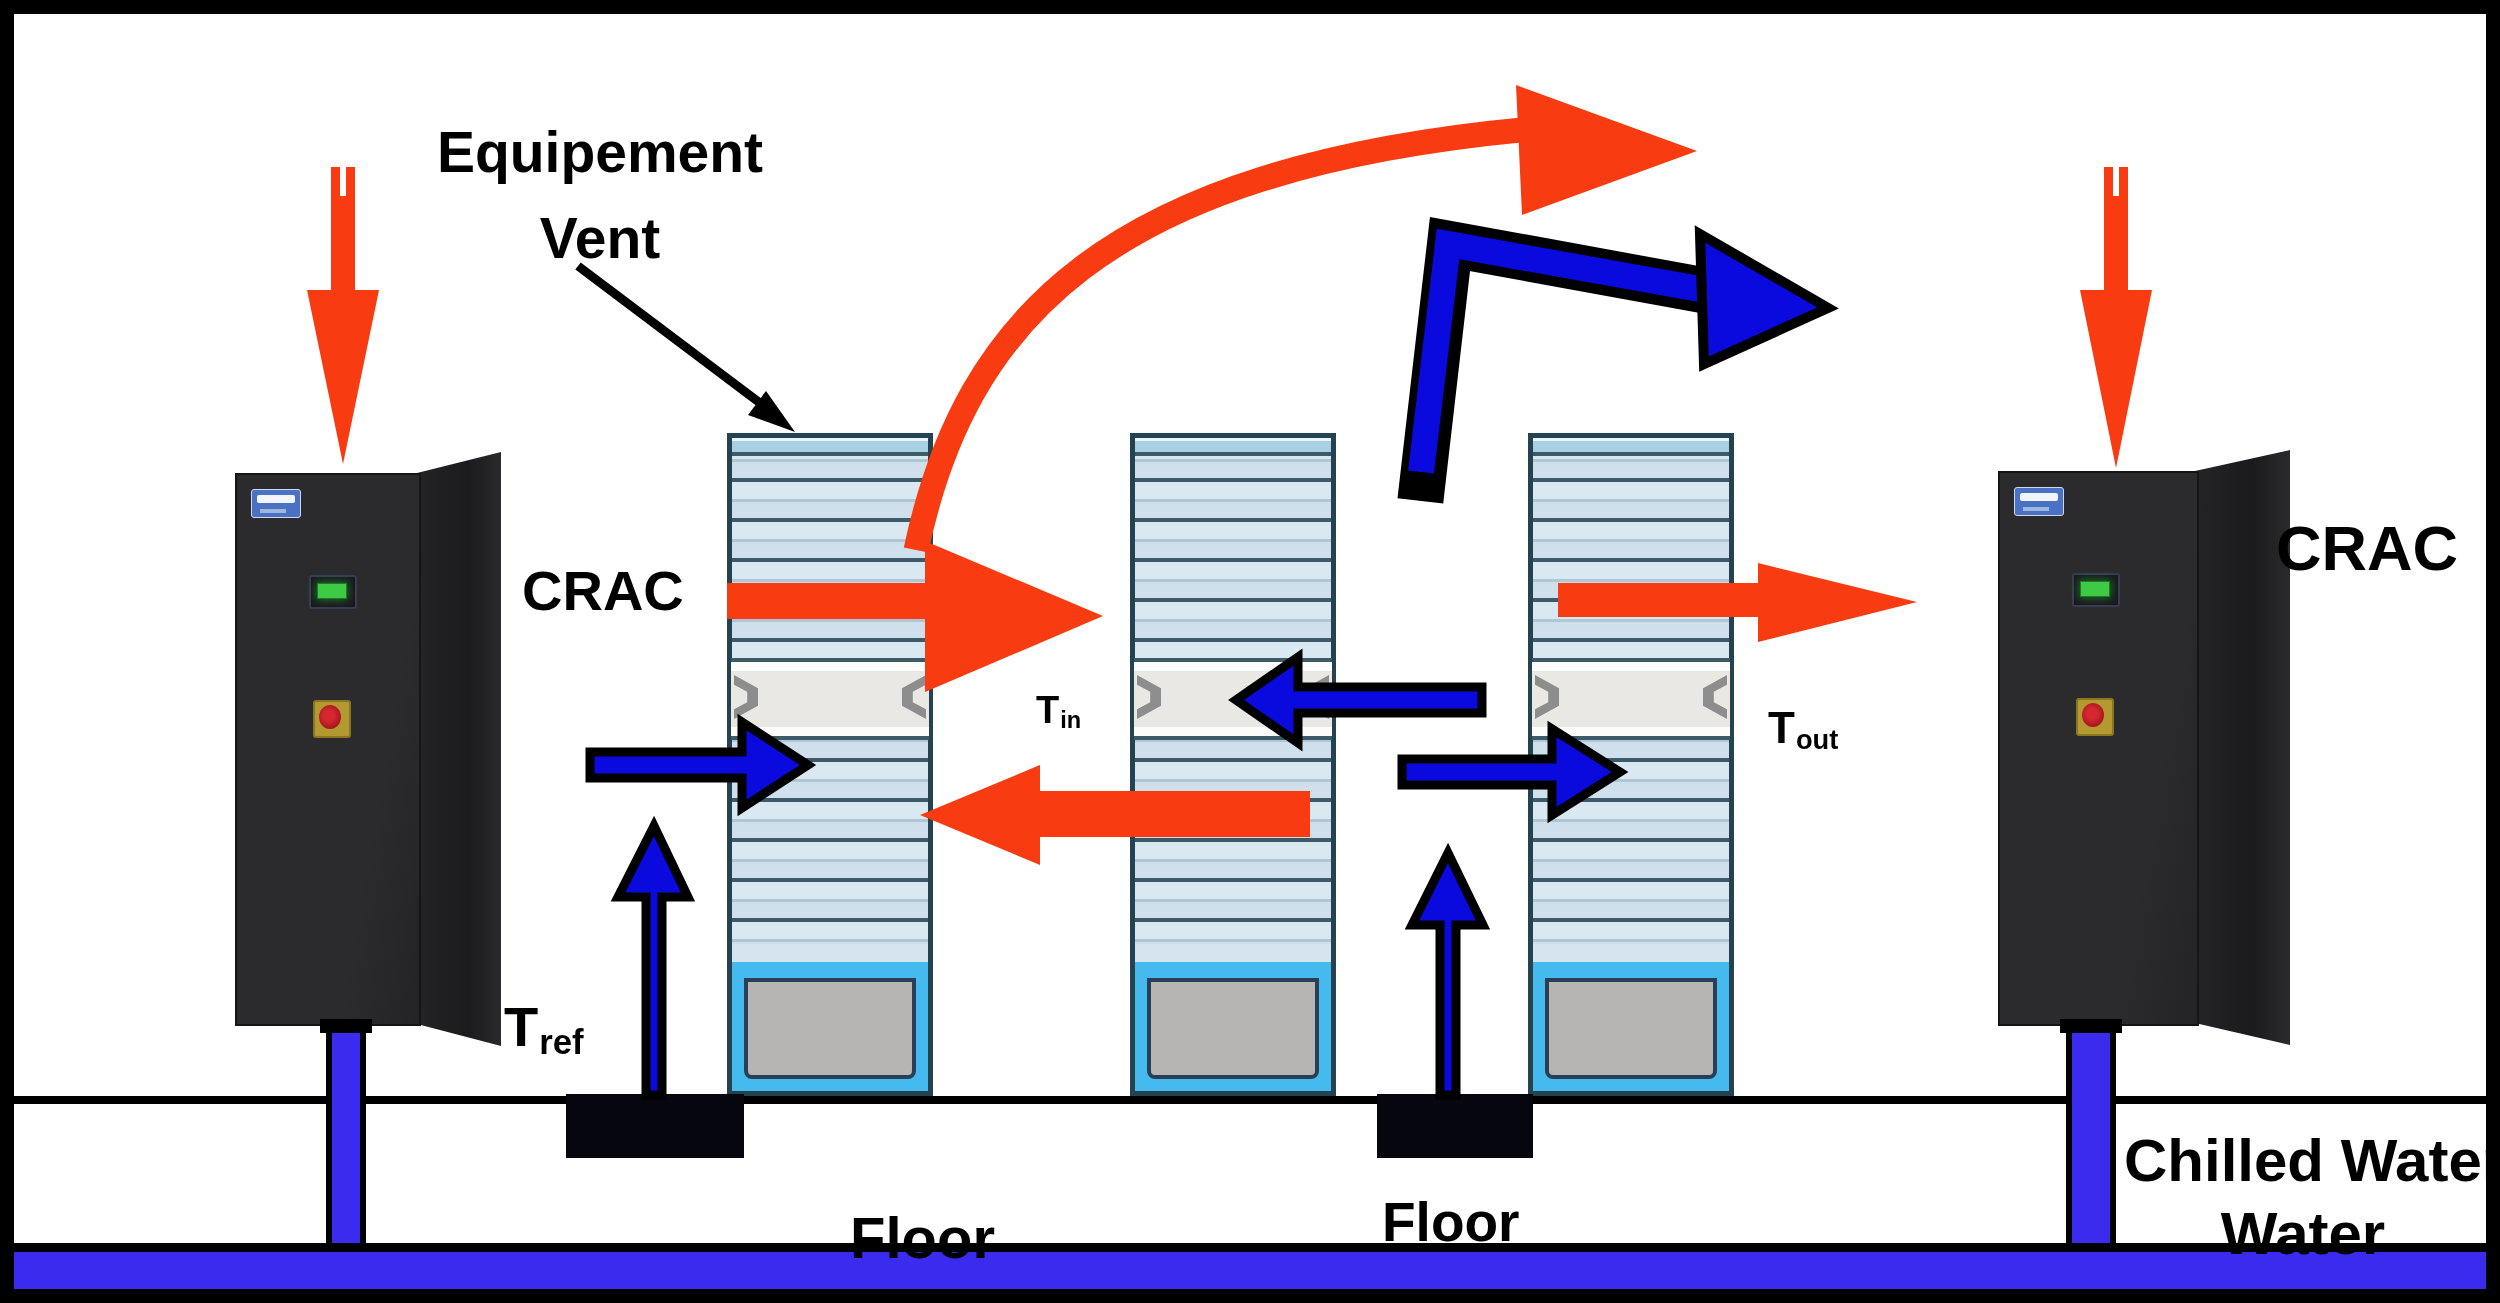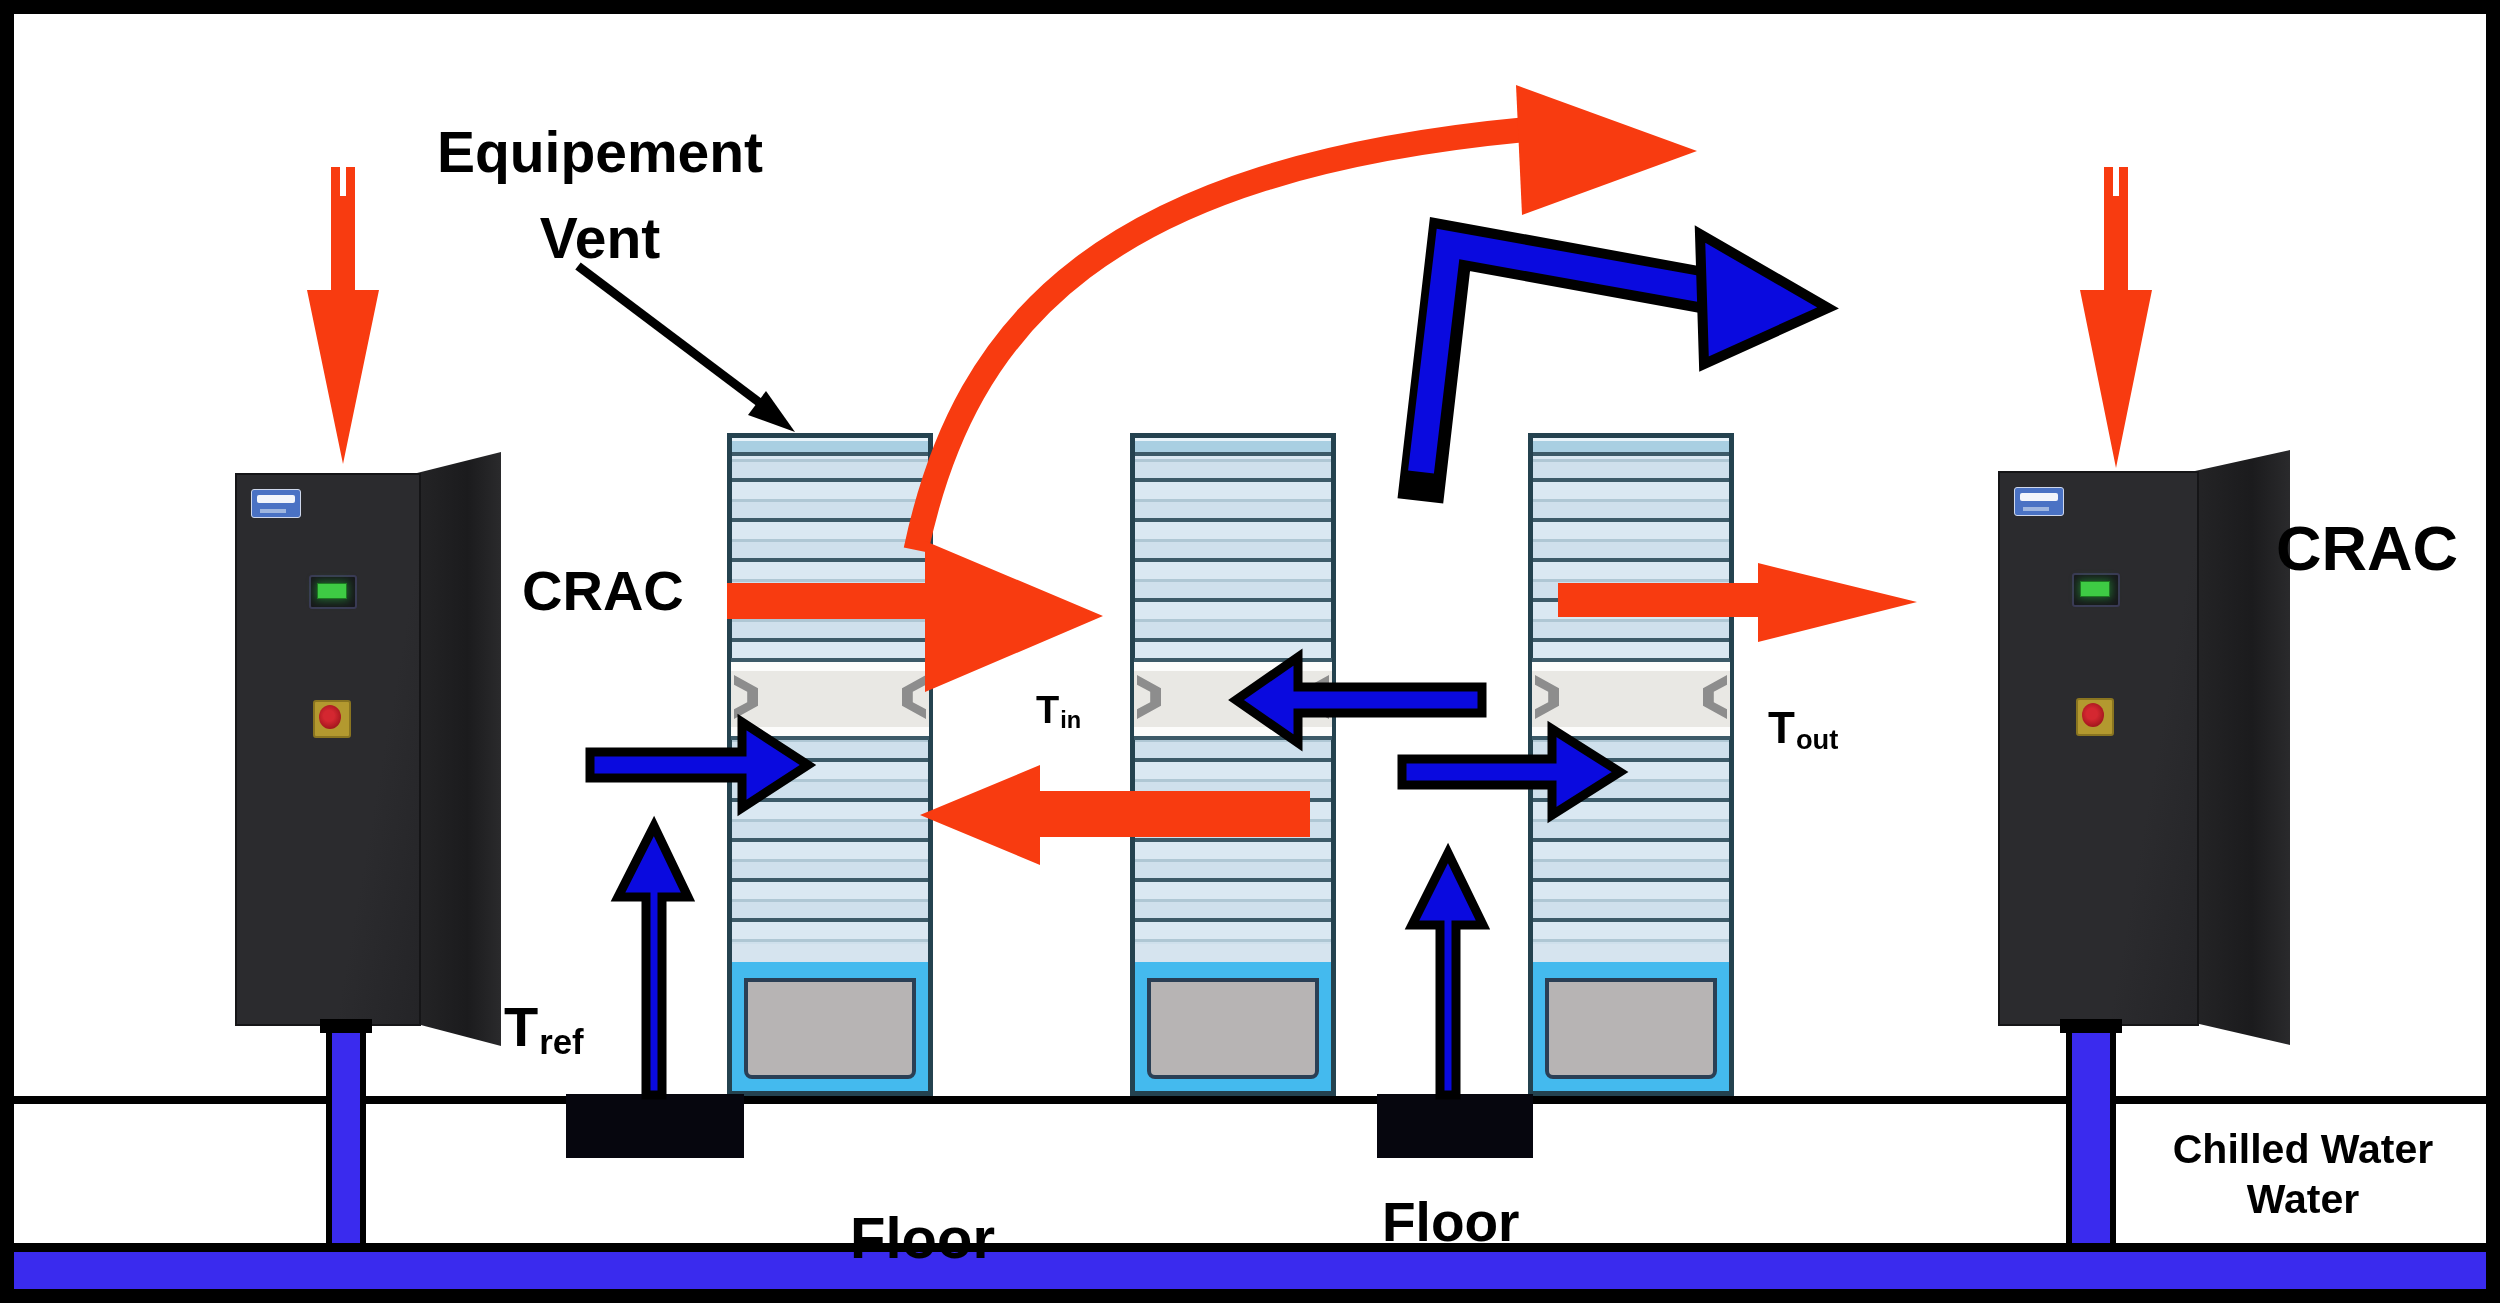--- a/index.html
+++ b/index.html
@@ -83,21 +83,21 @@
   .lbl{position:absolute;font-weight:bold;color:#000;line-height:1.1;white-space:nowrap;z-index:6;}
   .lbl sub{font-size:0.62em;font-weight:bold;vertical-align:-0.22em;margin-left:1px;}
   #lbl-eqracks{left:418px;top:110px;width:364px;text-align:center;font-size:57px;line-height:1.5;}
   #lbl-crac-left{left:522px;top:560px;font-size:56px;}
   #lbl-crac-right{left:2276px;top:514px;font-size:63px;}
   #lbl-tin{left:1036px;top:690px;font-size:38px;}
   #lbl-tout{left:1768px;top:704px;font-size:44px;}
   #lbl-tref{left:504px;top:996px;font-size:56px;}
   #lbl-vent{left:1382px;top:1192px;font-size:55px;}
   #lbl-floor{left:850px;top:1206px;font-size:58px;}
-  #lbl-chilled{left:2124px;top:1124px;width:358px;text-align:center;font-size:41px;line-height:1.22;}
+  #lbl-chilled{left:2124px;top:1124px;width:358px;text-align:center;font-size:60px;line-height:1.22;}
 </style>
 </head>
 <body>
 
 <div id="stage">
 
   <div class="crac left" style="left:235px;top:452px;width:266px;height:594px;">
     <div class="crac-side"></div>
     <div class="crac-front">
       <div class="crac-logo"></div>

